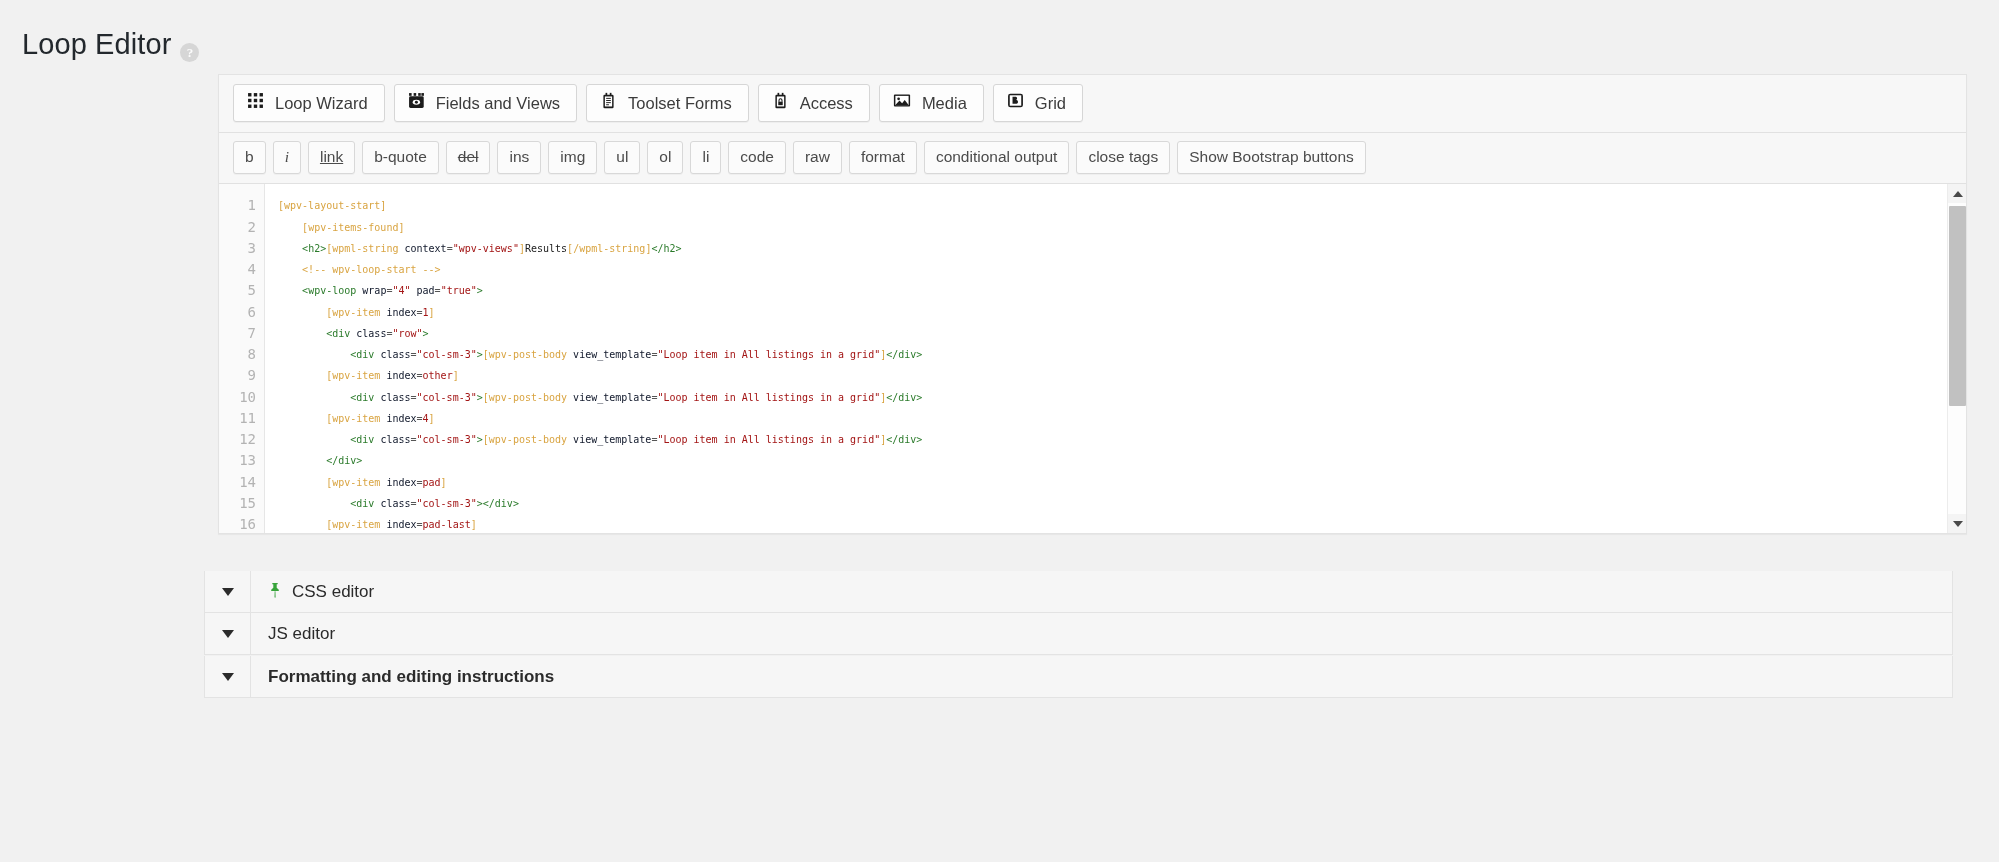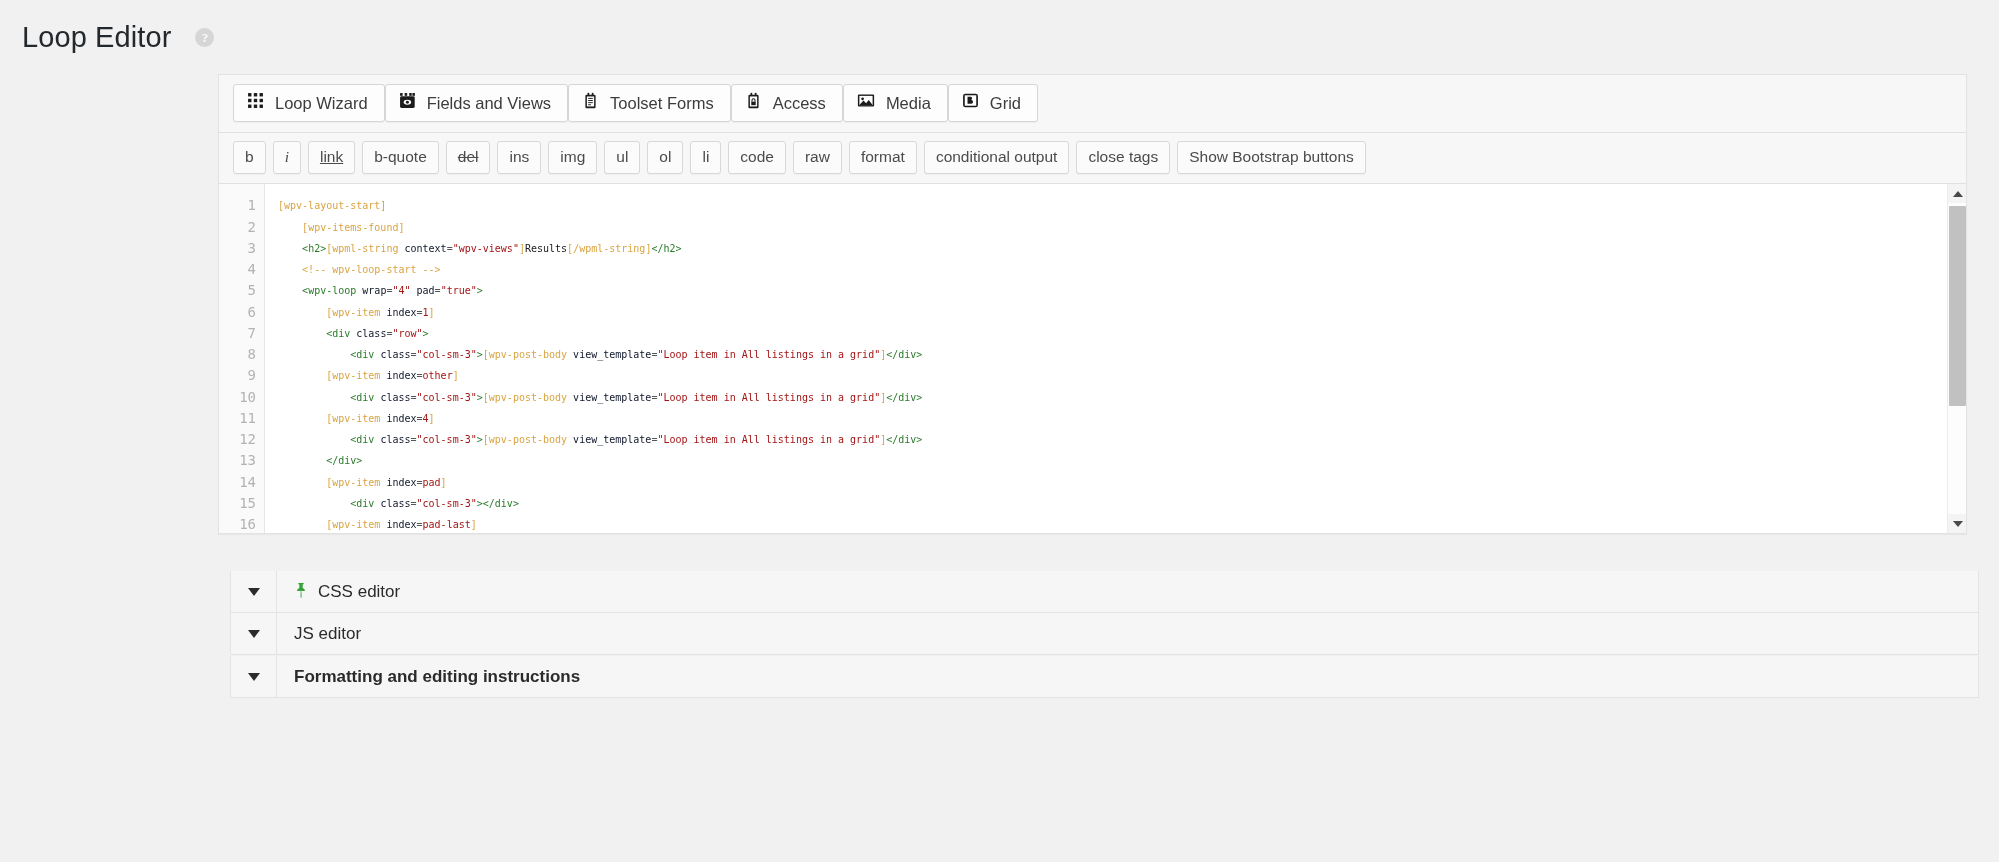--- a/index.html
+++ b/index.html
@@ -8,22 +8,22 @@
     width: 1999px; height: 862px;
     background: #f1f1f1;
     font-family: "Liberation Sans", sans-serif;
     overflow: hidden;
   }
 
   
   .page-title-row {
     padding: 20px 0 0 22px;
     display: flex;
-    align-items: flex-start;
-    gap: 24px;
+    align-items: flex-end;
+    gap: 9px;
     height: 62px;
   }
   .page-title {
     font-size: 29px;
     font-weight: 400;
     color: #23282d;
     line-height: 1.2;
     letter-spacing: .1px;
   }
   .help-badge {
@@ -50,20 +50,21 @@
     border: 1px solid #e3e3e3;
     box-shadow: 0 1px 1px rgba(0,0,0,.04);
   }
 
   
   .tb-row1 {
     background: #f7f7f7;
     border-bottom: 1px solid #e1e1e1;
     padding: 9px 10px 10px 14px;
     display: flex;
+    gap: 9px;
     align-items: center;
     flex-wrap: nowrap;
   }
   .tbtn {
     background: #fdfdfd;
     border: 1px solid #d6d6d6;
     border-radius: 3px;
     padding: 7px 16px 7px 13px;
     display: flex;
     align-items: center;
@@ -178,21 +179,21 @@
     left: 1px; top: 22px;
     width: 17px; height: 200px;
     background: #c1c1c1;
     border-radius: 1px;
     cursor: pointer;
   }
 
   
   .acc {
     position: absolute;
-    left: 230px;
+    left: 204px;
     width: 1749px;
     background: #f6f6f6;
     border: 1px solid #e3e3e3;
     border-top: none;
     height: 42px;
     display: flex;
     align-items: center;
     cursor: pointer;
   }
   .acc-toggle {

